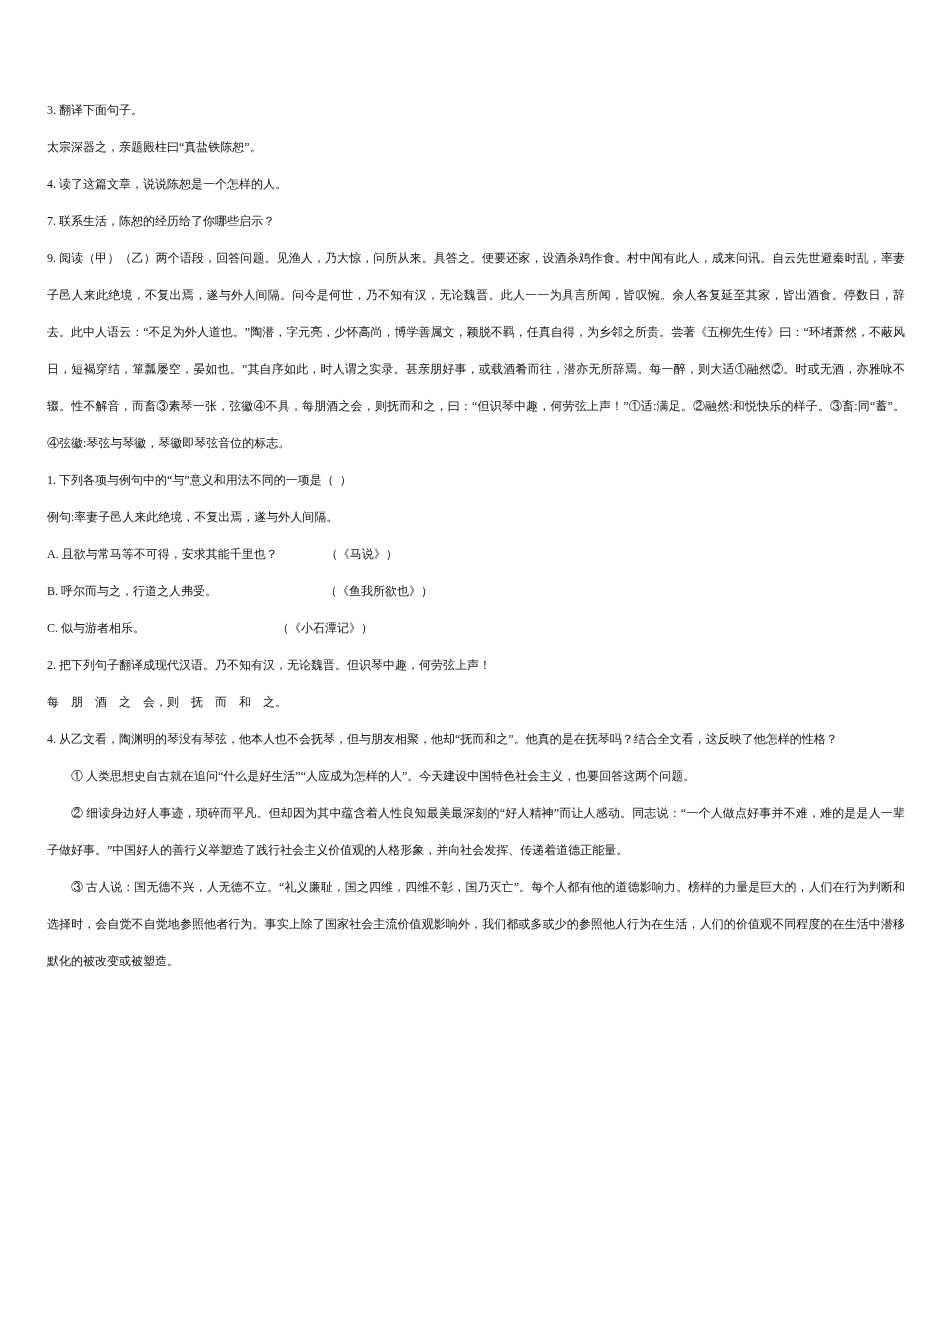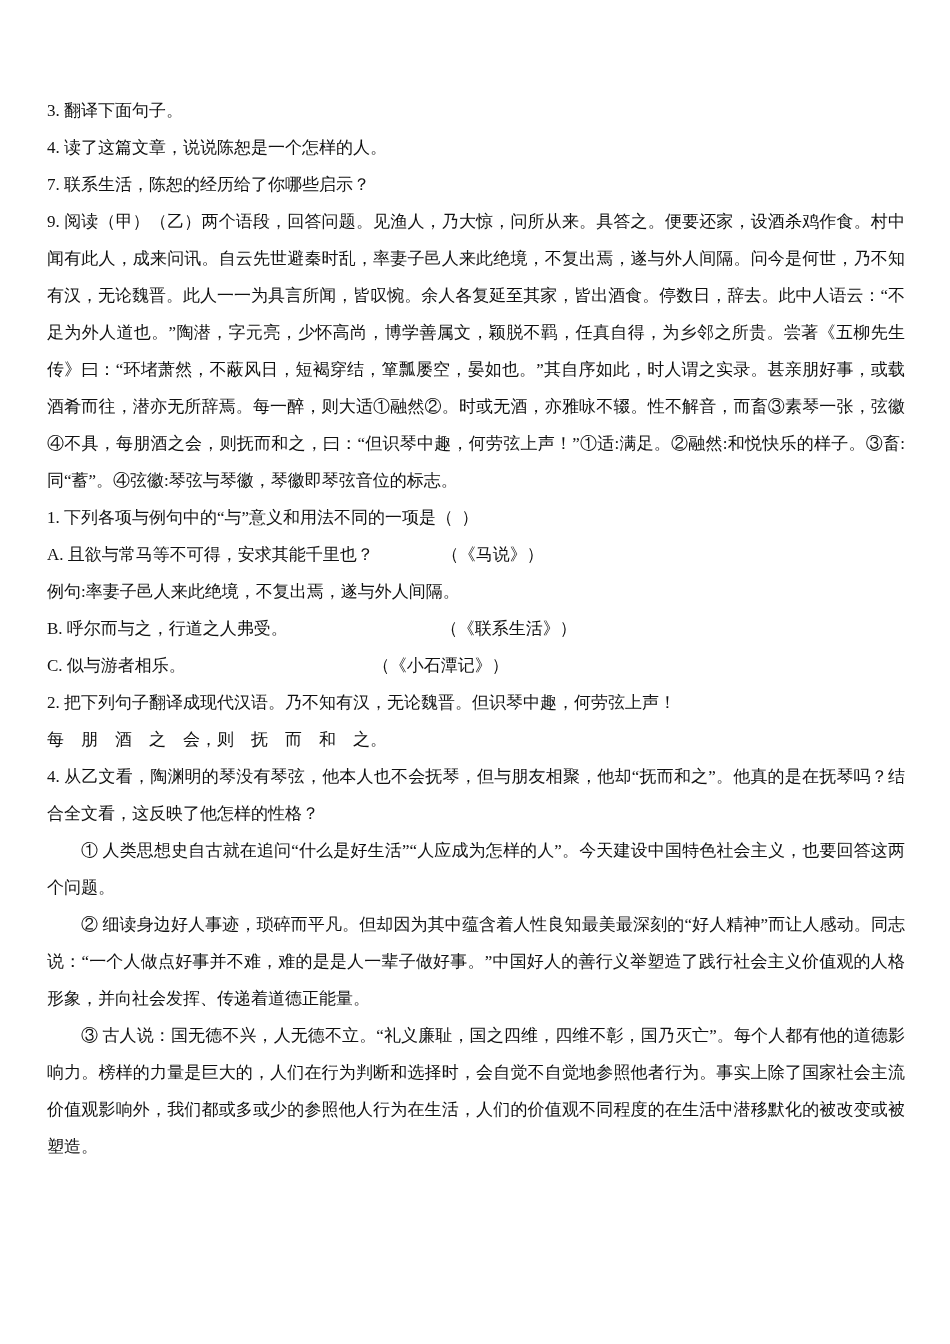--- a/index.html
+++ b/index.html
@@ -13,42 +13,43 @@
     overflow: hidden;
   }
   .page {
     width: 950px;
     height: 1344px;
     padding: 92px 45px 20px 47px;
     background: #ffffff;
   }
   .page p {
     margin: 0;
-    font-size: 17px;
+    font-size: 12px;
     line-height: 37px;
     text-align: justify;
     white-space: pre-wrap;
     word-break: break-all;
   }
   .page p.indent {
     text-indent: 2em;
   }
 </style>
 </head>
 <body>
 
 <div class="page">
   <p>3. 翻译下面句子。</p>
+  <p>太宗深器之，亲题殿柱曰“真盐铁陈恕”。</p>
   <p>4. 读了这篇文章，说说陈恕是一个怎样的人。</p>
   <p>7. 联系生活，陈恕的经历给了你哪些启示？</p>
   <p>9. 阅读（甲）（乙）两个语段，回答问题。见渔人，乃大惊，问所从来。具答之。便要还家，设酒杀鸡作食。村中闻有此人，成来问讯。自云先世避秦时乱，率妻子邑人来此绝境，不复出焉，遂与外人间隔。问今是何世，乃不知有汉，无论魏晋。此人一一为具言所闻，皆叹惋。余人各复延至其家，皆出酒食。停数日，辞去。此中人语云：“不足为外人道也。”陶潜，字元亮，少怀高尚，博学善属文，颖脱不羁，任真自得，为乡邻之所贵。尝著《五柳先生传》曰：“环堵萧然，不蔽风日，短褐穿结，箪瓢屡空，晏如也。”其自序如此，时人谓之实录。甚亲朋好事，或载酒肴而往，潜亦无所辞焉。每一醉，则大适①融然②。时或无酒，亦雅咏不辍。性不解音，而畜③素琴一张，弦徽④不具，每朋酒之会，则抚而和之，曰：“但识琴中趣，何劳弦上声！”①适:满足。②融然:和悦快乐的样子。③畜:同“蓄”。④弦徽:琴弦与琴徽，琴徽即琴弦音位的标志。</p>
   <p>1. 下列各项与例句中的“与”意义和用法不同的一项是（  ）</p>
+  <p>例句:率妻子邑人来此绝境，不复出焉，遂与外人间隔。</p>
   <p>A. 且欲与常马等不可得，安求其能千里也？　　　　（《马说》）</p>
-  <p>例句:率妻子邑人来此绝境，不复出焉，遂与外人间隔。</p>
-  <p>B. 呼尔而与之，行道之人弗受。　　　　　　　　　（《联系生活》）</p>
+  <p>B. 呼尔而与之，行道之人弗受。　　　　　　　　　（《鱼我所欲也》）</p>
   <p>C. 似与游者相乐。　　　　　　　　　　　（《小石潭记》）</p>
   <p>2. 把下列句子翻译成现代汉语。乃不知有汉，无论魏晋。但识琴中趣，何劳弦上声！</p>
   <p>每　朋　酒　之　会，则　抚　而　和　之。</p>
   <p>4. 从乙文看，陶渊明的琴没有琴弦，他本人也不会抚琴，但与朋友相聚，他却“抚而和之”。他真的是在抚琴吗？结合全文看，这反映了他怎样的性格？</p>
   <p class="indent">① 人类思想史自古就在追问“什么是好生活”“人应成为怎样的人”。今天建设中国特色社会主义，也要回答这两个问题。</p>
   <p class="indent">② 细读身边好人事迹，琐碎而平凡。但却因为其中蕴含着人性良知最美最深刻的“好人精神”而让人感动。同志说：“一个人做点好事并不难，难的是是人一辈子做好事。”中国好人的善行义举塑造了践行社会主义价值观的人格形象，并向社会发挥、传递着道德正能量。</p>
   <p class="indent">③ 古人说：国无德不兴，人无德不立。“礼义廉耻，国之四维，四维不彰，国乃灭亡”。每个人都有他的道德影响力。榜样的力量是巨大的，人们在行为判断和选择时，会自觉不自觉地参照他者行为。事实上除了国家社会主流价值观影响外，我们都或多或少的参照他人行为在生活，人们的价值观不同程度的在生活中潜移默化的被改变或被塑造。</p>
 </div>
 
 </body></html>

